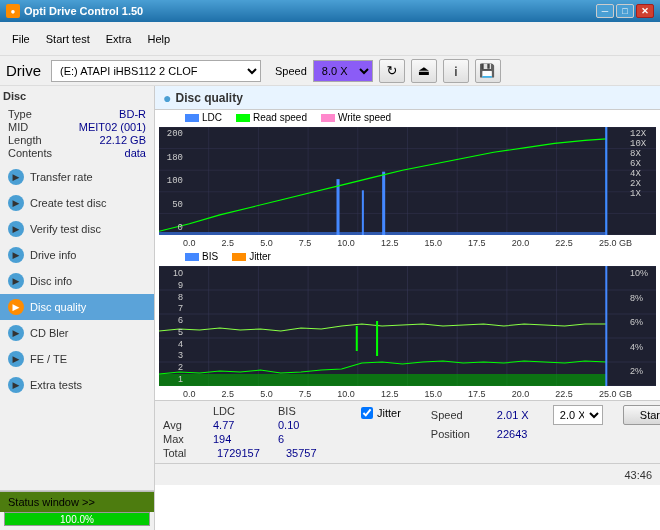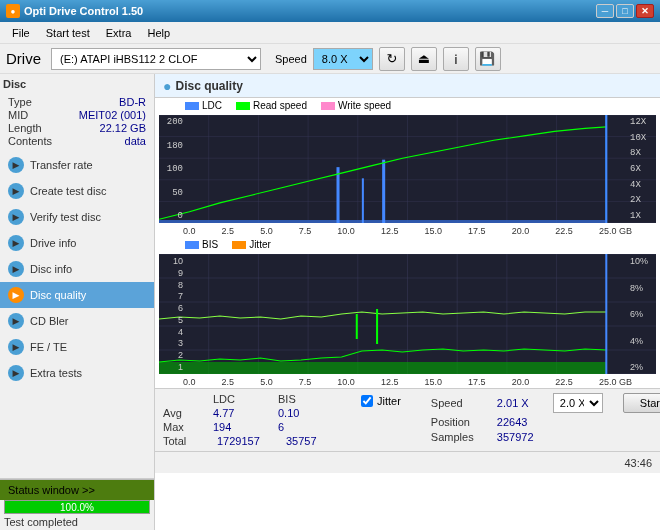--- a/index.html
+++ b/index.html
@@ -9,29 +9,29 @@
     .titlebar { background: linear-gradient(to bottom, #4a9fd4, #1e6fa8); height: 22px; display: flex; align-items: center; padding: 0 6px; color: white; font-size: 11px; font-weight: bold; }
     .titlebar-icon { width: 14px; height: 14px; margin-right: 4px; background: #ff8c00; border-radius: 2px; display: flex; align-items: center; justify-content: center; font-size: 8px; color: white; }
     .titlebar-title { flex: 1; }
     .titlebar-btns { display: flex; gap: 2px; }
     .titlebar-btn { width: 18px; height: 14px; display: flex; align-items: center; justify-content: center; font-size: 9px; cursor: pointer; border-radius: 2px; }
     .titlebar-btn.min { background: #4a9fd4; border: 1px solid #ccc; color: white; }
     .titlebar-btn.max { background: #4a9fd4; border: 1px solid #ccc; color: white; }
     .titlebar-btn.close { background: #d04030; border: 1px solid #a02020; color: white; }
     
     
-    .menubar { background: #f0f0f0; height: 22px; display: flex; align-items: center; padding: 0 4px; border-bottom: 1px solid #ddd; }
+    .menubar { background: #f0f0f0; height: 34px; display: flex; align-items: center; padding: 0 4px; border-bottom: 1px solid #ddd; }
     .menubar-item { padding: 2px 8px; cursor: pointer; font-size: 11px; }
     
     
     .drivebar { background: #f0f0f0; height: 30px; display: flex; align-items: center; padding: 0 6px; border-bottom: 1px solid #ddd; gap: 6px; }
     .drive-label { font-size: 15px; margin-right: 4px; }
     .drive-select { height: 22px; font-size: 11px; padding: 0 4px; border: 1px solid #aaa; background: white; width: 210px; }
     .speed-label { font-size: 11px; margin-left: 8px; }
-    .speed-select { height: 22px; font-size: 11px; padding: 0 4px; border: 1px solid #aaa; background: #7dd3fc; width: 60px; }
+    .speed-select { height: 22px; font-size: 11px; padding: 0 4px; border: 1px solid #aaa; background: #8b5cf6; width: 60px; }
     .toolbar-btn { width: 26px; height: 24px; border: 1px solid #aaa; background: linear-gradient(to bottom, #f8f8f8, #e0e0e0); cursor: pointer; display: flex; align-items: center; justify-content: center; font-size: 13px; border-radius: 2px; }
     
     
     .main { display: flex; height: calc(530px - 22px - 22px - 30px); }
     
     
     .sidebar { width: 155px; background: #f0f0f0; border-right: 1px solid #ccc; display: flex; flex-direction: column; flex-shrink: 0; }
     .sidebar-section-title { font-size: 11px; font-weight: bold; padding: 4px 8px 2px 3px; color: #333; }
     .disc-info-section { padding: 4px 8px; }
     .disc-info-row { display: flex; justify-content: space-between; font-size: 11px; margin-bottom: 1px; }
@@ -246,21 +246,21 @@
       </svg>
       
       <div style="position:absolute;left:2px;top:0;bottom:0;width:22px;display:flex;flex-direction:column;justify-content:space-between;font-size:9px;color:#ccc;text-align:right;padding:2px 0;">
         <span>200</span>
         <span>180</span>
         <span>100</span>
         <span>50</span>
         <span>0</span>
       </div>
       
-      <div style="position:absolute;right:2px;top:0;bottom:0;width:24px;display:flex;flex-direction:column;justify-content:space-between;font-size:9px;color:#ccc;padding:2px 0;">
+      <div style="position:absolute;right:2px;top:0;bottom:0;width:24px;display:flex;flex-direction:column;justify-content:flex-start;font-size:9px;color:#ccc;padding:2px 0;">
         <span>12X</span>
         <span>10X</span>
         <span>8X</span>
         <span>6X</span>
         <span>4X</span>
         <span>2X</span>
         <span>1X</span>
       </div>
     </div>
 
@@ -327,21 +327,21 @@
         <span>8</span>
         <span>7</span>
         <span>6</span>
         <span>5</span>
         <span>4</span>
         <span>3</span>
         <span>2</span>
         <span>1</span>
       </div>
       
-      <div style="position:absolute;right:2px;top:0;bottom:0;width:24px;display:flex;flex-direction:column;justify-content:space-between;font-size:9px;color:#ccc;padding:2px 0;">
+      <div style="position:absolute;right:2px;top:0;bottom:8px;width:24px;display:flex;flex-direction:column;justify-content:space-between;font-size:9px;color:#ccc;padding:2px 0;">
         <span>10%</span>
         <span>8%</span>
         <span>6%</span>
         <span>4%</span>
         <span>2%</span>
       </div>
     </div>
 
     <div class="x-axis-labels" style="padding: 1px 28px;">
       <span>0.0</span>
@@ -392,24 +392,20 @@
           <span style="width:60px;color:#333;">Speed</span>
           <span style="color:#00008b;width:50px;">2.01 X</span>
           <select class="speed-select-small">
             <option>2.0 X</option>
           </select>
         </div>
         <div style="display:flex;align-items:center;gap:6px;font-size:11px;">
           <span style="width:60px;color:#333;">Position</span>
           <span style="color:#00008b;">22643</span>
         </div>
-        <div style="display:flex;align-items:center;gap:6px;font-size:11px;">
-          <span style="width:60px;color:#333;">Samples</span>
-          <span style="color:#00008b;">357972</span>
-        </div>
       </div>
 
       <div style="margin-left:auto;display:flex;flex-direction:column;align-items:flex-end;justify-content:flex-start;gap:4px;">
         <button class="start-btn">Start</button>
       </div>
     </div>
 
     <div class="bottom-bar">
       <span style="flex:1;"></span>
       <span class="time-display">43:46</span>

